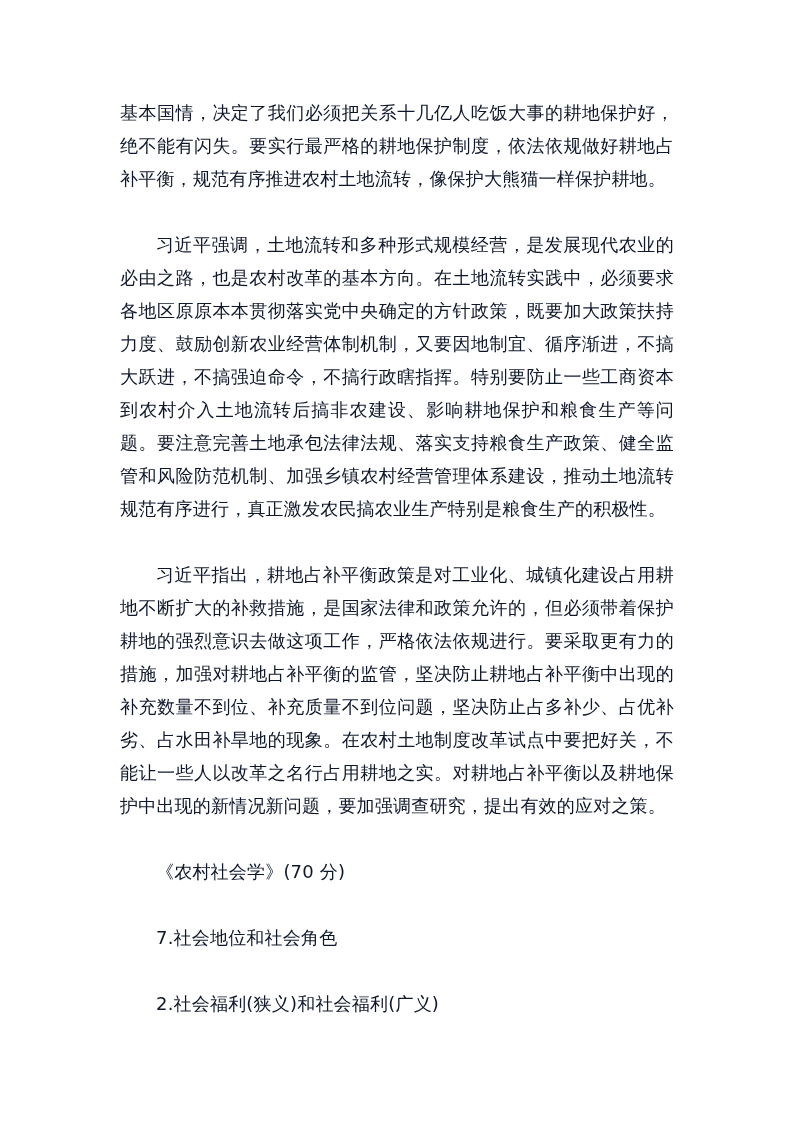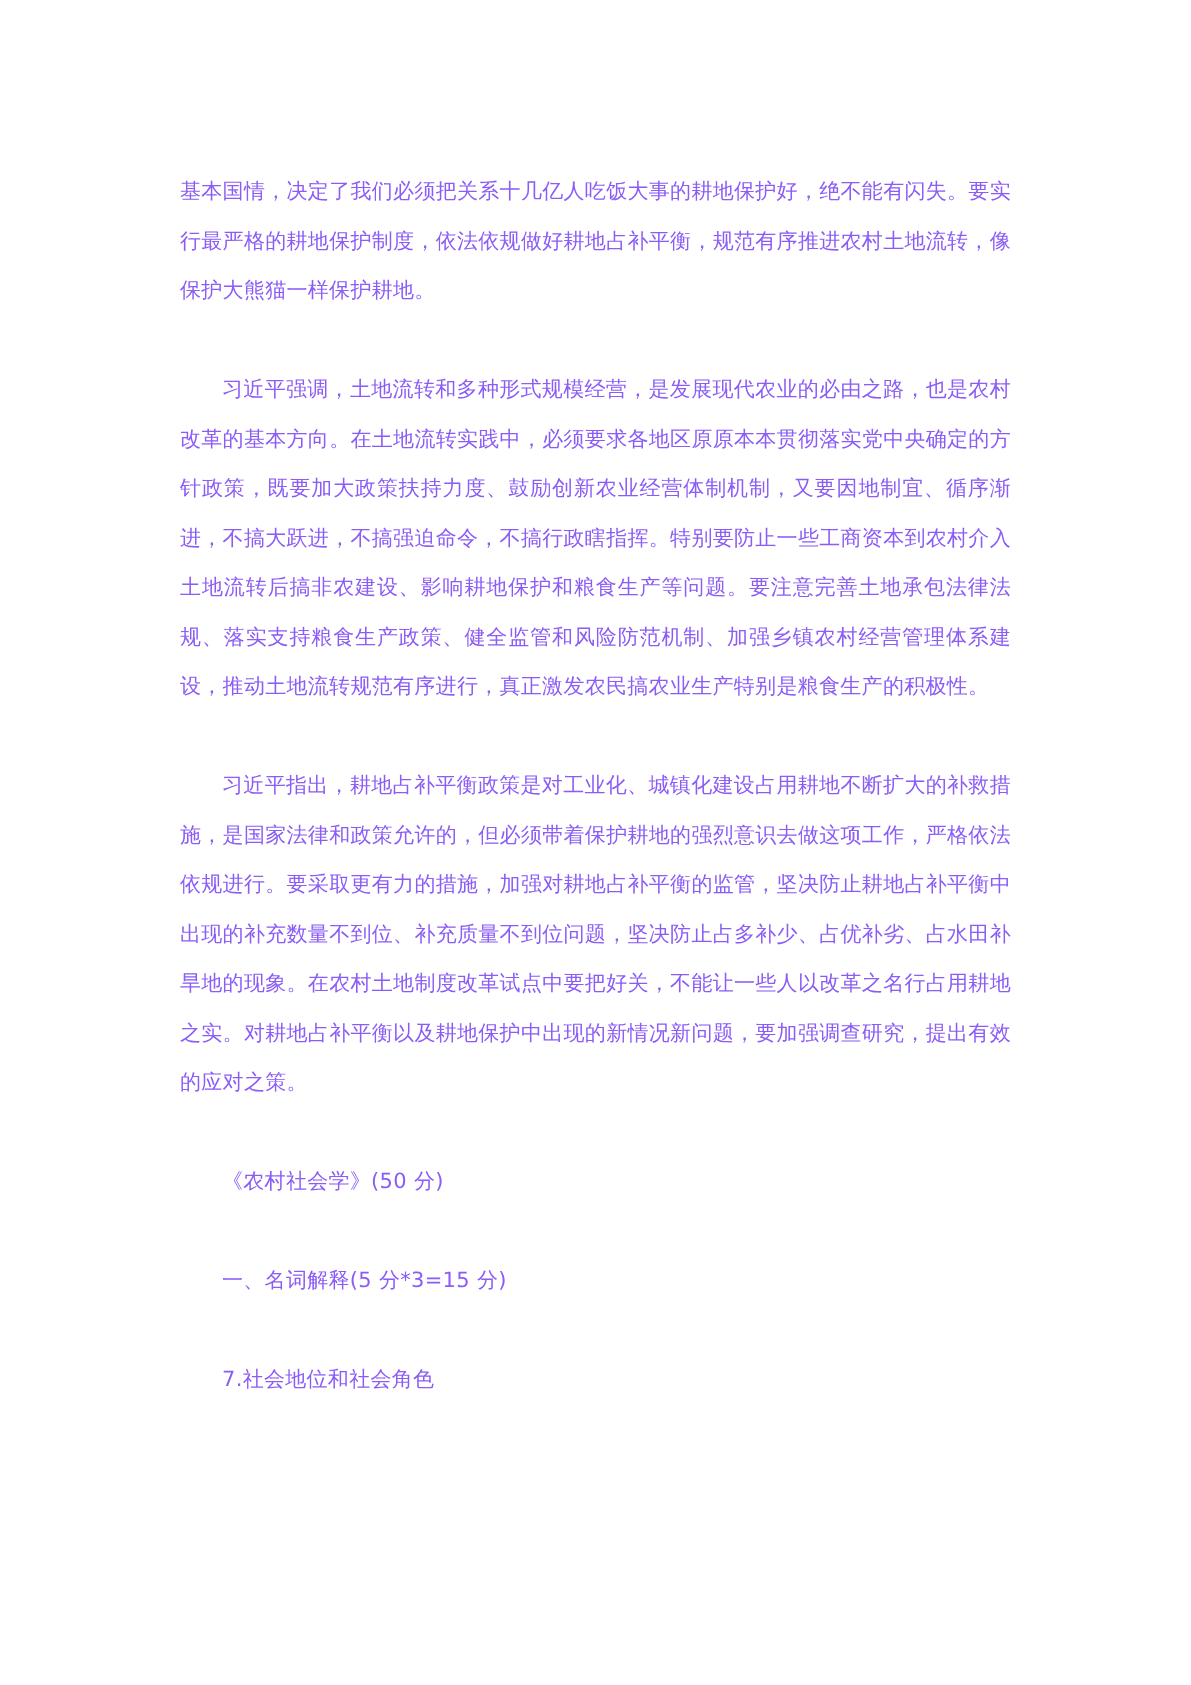--- a/index.html
+++ b/index.html
@@ -13,39 +13,39 @@
     height: 1123px;
     margin: 0 auto;
     background: #ffffff;
     overflow: hidden;
     box-sizing: border-box;
     padding: 96px 120px 96px 120px;
     font-family: "DejaVu Sans", "Liberation Sans", sans-serif;
     color: #000000;
   }
   .doc p {
-    margin: 16px 0 33px 0;
-    font-size: 14px;
+    margin: 0 0 33px 0;
+    font-size: 18px;
     line-height: 33px;
     text-align: justify;
     letter-spacing: 0.2px;
-    color: #8b5cf6;
+    color: #0f172a;
   }
   .doc p.indent {
     text-indent: 2em;
   }
   .doc p:last-child {
     margin-bottom: 0;
   }
 </style>
 </head>
 <body>
 
 <div class="page">
   <div class="doc">
     <p>基本国情，决定了我们必须把关系十几亿人吃饭大事的耕地保护好，绝不能有闪失。要实行最严格的耕地保护制度，依法依规做好耕地占补平衡，规范有序推进农村土地流转，像保护大熊猫一样保护耕地。</p>
     <p class="indent">习近平强调，土地流转和多种形式规模经营，是发展现代农业的必由之路，也是农村改革的基本方向。在土地流转实践中，必须要求各地区原原本本贯彻落实党中央确定的方针政策，既要加大政策扶持力度、鼓励创新农业经营体制机制，又要因地制宜、循序渐进，不搞大跃进，不搞强迫命令，不搞行政瞎指挥。特别要防止一些工商资本到农村介入土地流转后搞非农建设、影响耕地保护和粮食生产等问题。要注意完善土地承包法律法规、落实支持粮食生产政策、健全监管和风险防范机制、加强乡镇农村经营管理体系建设，推动土地流转规范有序进行，真正激发农民搞农业生产特别是粮食生产的积极性。</p>
     <p class="indent">习近平指出，耕地占补平衡政策是对工业化、城镇化建设占用耕地不断扩大的补救措施，是国家法律和政策允许的，但必须带着保护耕地的强烈意识去做这项工作，严格依法依规进行。要采取更有力的措施，加强对耕地占补平衡的监管，坚决防止耕地占补平衡中出现的补充数量不到位、补充质量不到位问题，坚决防止占多补少、占优补劣、占水田补旱地的现象。在农村土地制度改革试点中要把好关，不能让一些人以改革之名行占用耕地之实。对耕地占补平衡以及耕地保护中出现的新情况新问题，要加强调查研究，提出有效的应对之策。</p>
-    <p class="indent">《农村社会学》(50 分)</p>
-    <p class="indent">一、名词解释(5 分*3=15 分)</p>
+    <p class="indent">《农村社会学》(70 分)</p>
     <p class="indent">7.社会地位和社会角色</p>
+    <p class="indent">2.社会福利(狭义)和社会福利(广义)</p>
   </div>
 </div>
 
 </body></html>

